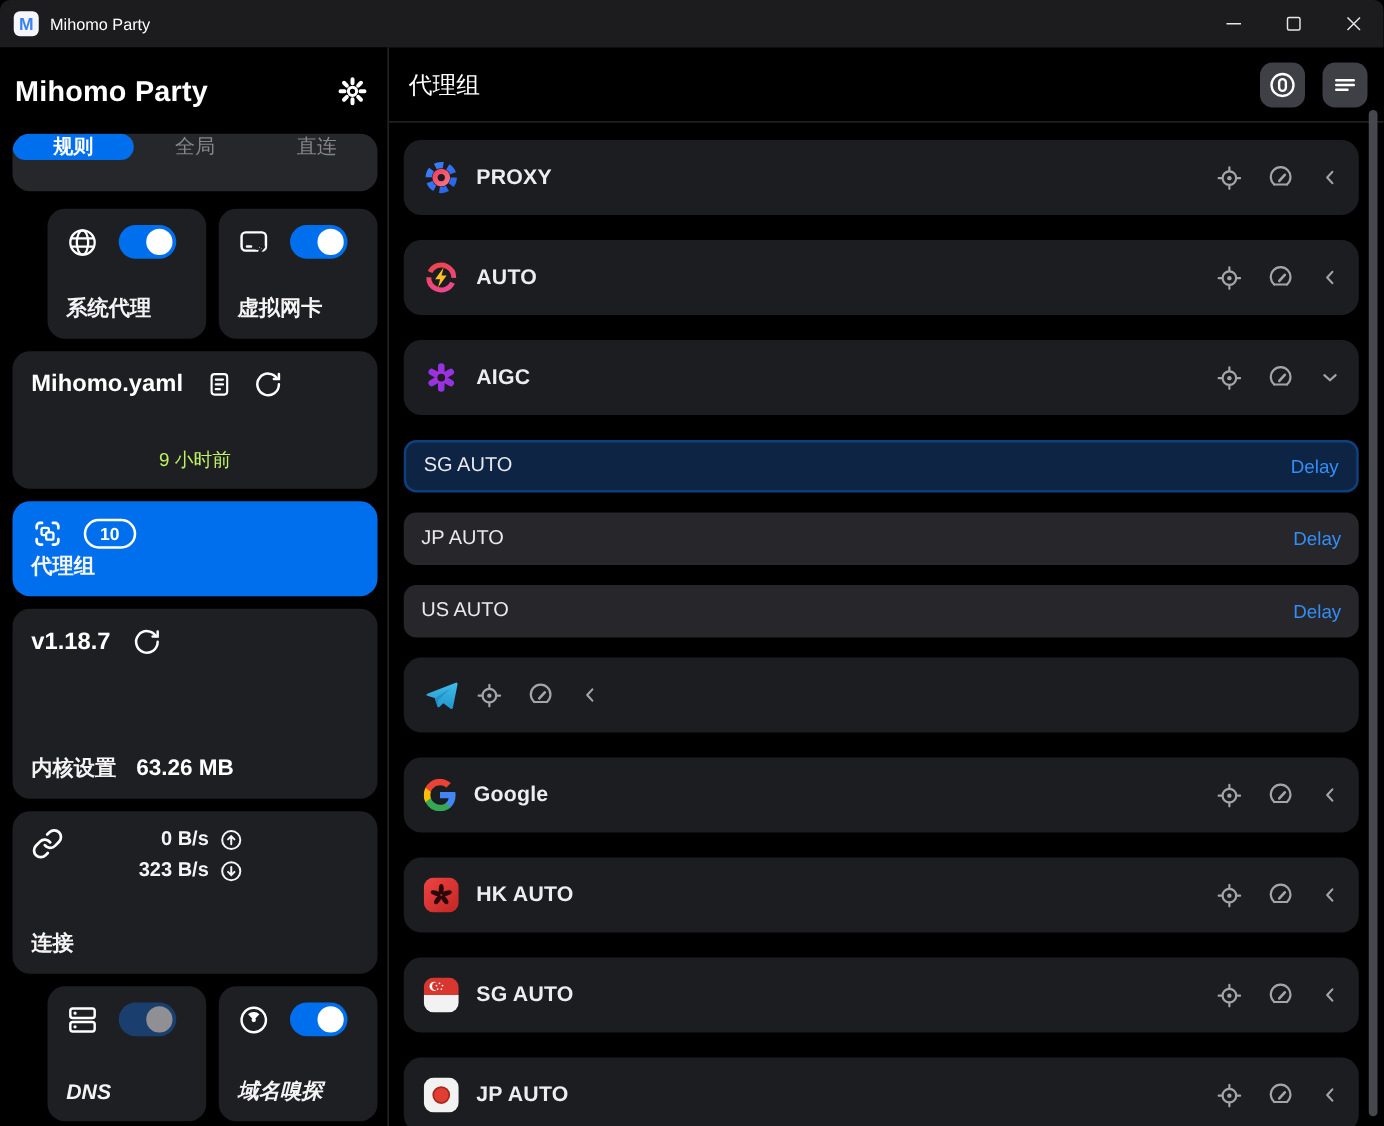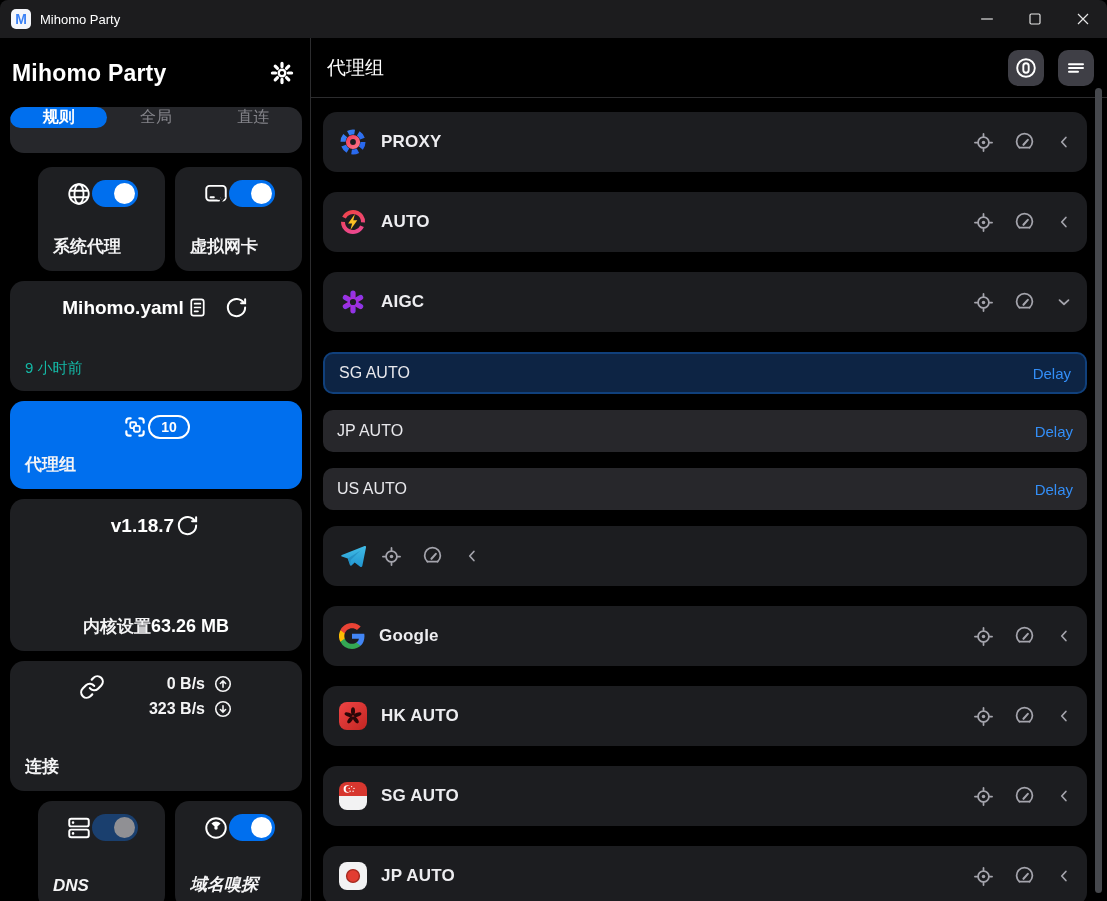--- a/index.html
+++ b/index.html
@@ -25,35 +25,35 @@
   .gear-btn { background:none; border:none; color:#fff; cursor:pointer; display:flex; padding:4px; }
 
   .tabs { height:46px; background:#26272b; border-radius:14px; display:flex; align-items:flex-start; padding:0; margin-bottom:14px; overflow:hidden; }
   .tab { flex:1; display:flex; align-items:center; justify-content:center; font-size:16px; color:#85858b; cursor:pointer; border-radius:12px; }
   .tab.active { background:var(--accent); color:#fff; font-weight:bold; }
 
   .grid2 { display:grid; grid-template-columns:1fr 1fr; gap:10px; margin-bottom:10px;padding-left:28px; }
   .card { background:#1e1f22; border-radius:14px; padding:13px 15px; color:#fff; }
   .card-sm { height:104px; display:flex; flex-direction:column; justify-content:space-between; }
   .card-sm.b { height:108px;font-style:italic; }
-  .card-row { display:flex; align-items:center; justify-content:center; }
+  .card-row { display:flex; align-items:center; justify-content:flex-start;gap:16px; }
   .card-label { font-size:17px; font-weight:bold; color:#f4f4f5; }
   .cicon { color:#fff; display:flex; }
 
   .toggle { width:46px; height:27px; border-radius:14px; background:var(--accent); position:relative; cursor:pointer; flex:0 0 auto; }
   .toggle .knob { position:absolute; top:3px; right:3px; width:21px; height:21px; border-radius:50%; background:#fff; }
   .toggle.off { background:#1a3f6e; }
   .toggle.off .knob { background:#909094; }
 
   .card-profile { height:110px; display:flex; flex-direction:column; justify-content:space-between; margin-bottom:10px; }
   .profile-name { font-size:19px; font-weight:bold; }
   .icon-btn { background:none; border:none; color:#fff; cursor:pointer; display:flex; padding:2px; }
-  .profile-time { text-align:left; font-size:15px; color:#14b8a6; }
-
-  .card-groups { height:88px; background:var(--accent); display:flex; flex-direction:column; justify-content:space-between; margin-bottom:10px; cursor:pointer; }
+  .profile-time { text-align:center; font-size:15px; color:#bef264; }
+
+  .card-groups { height:76px; background:var(--accent); display:flex; flex-direction:column; justify-content:space-between; margin-bottom:10px; cursor:pointer; }
   .count-badge { border:2px solid #fff; border-radius:999px; padding:2px 11px; font-size:14px; font-weight:bold; color:#fff; }
 
   .card-core { height:152px; display:flex; flex-direction:column; justify-content:space-between; margin-bottom:10px; }
   .core-ver { font-size:19px; font-weight:bold; }
   .core-mem { font-size:18px; font-weight:bold; }
 
   .card-conn { height:130px; display:flex; flex-direction:column; justify-content:space-between; margin-bottom:10px; }
   .traffic { display:flex; flex-direction:column; gap:5px; align-items:flex-end; }
   .traffic-line { display:flex; align-items:center; gap:8px; font-size:16px; font-weight:600; color:#f4f4f5;margin-left:44px; }
 

